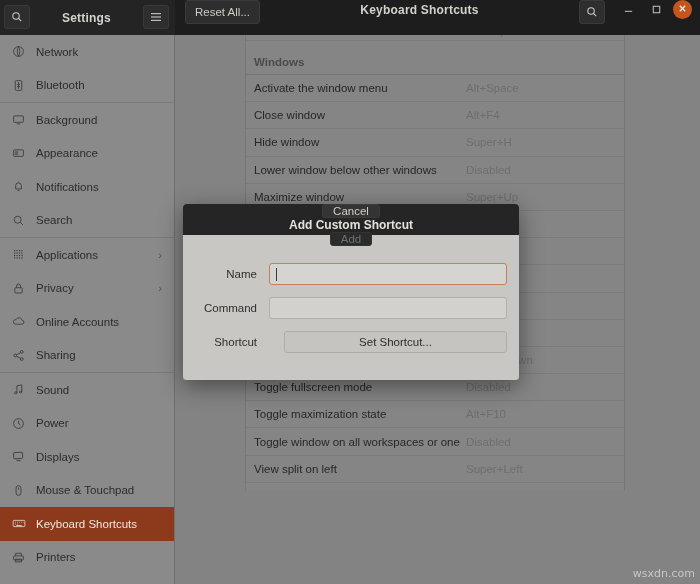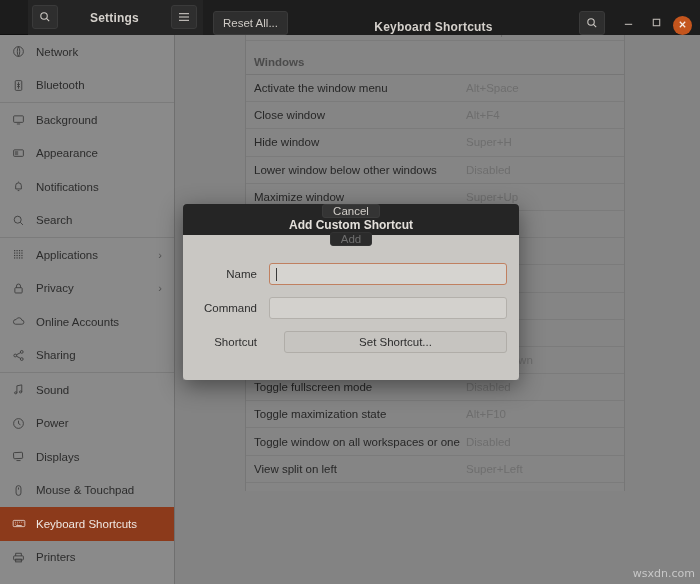--- a/index.html
+++ b/index.html
@@ -11,21 +11,21 @@
   }
   #app{position:relative;width:700px;height:584px;overflow:hidden;background:#838383;}
 
   
   .headerbar{
     position:absolute;left:0;top:0;width:700px;height:35px;
     background:#1c1c1c;display:flex;align-items:center;
     border-bottom:1px solid #0f0f0f;box-sizing:border-box;
   }
   .hb-left{width:175px;height:35px;display:flex;align-items:center;background:#242424;box-sizing:border-box;}
-  .hb-right{flex:1;height:35px;display:flex;align-items:flex-end;background:#1d1d1d;box-sizing:border-box;}
+  .hb-right{flex:1;height:35px;display:flex;align-items:flex-start;background:#1d1d1d;box-sizing:border-box;}
 
   .icon-btn{
     width:26px;height:24px;border:1px solid #3a3a3a;border-radius:3px;
     background:#2e2e2e;display:flex;align-items:center;justify-content:center;
     cursor:pointer;box-sizing:border-box;
   }
   .icon-btn svg{display:block;}
   .hb-title{
     font-size:12px;font-weight:bold;color:#d4d0cb;letter-spacing:.2px;
   }
@@ -122,21 +122,21 @@
     position:absolute;right:5px;bottom:4px;color:#cfcfcf;font-size:11px;
     font-family:"DejaVu Sans",sans-serif;opacity:.9;
   }
 </style>
 </head>
 <body>
 
 <div id="app">
 
   <div class="headerbar">
-    <div class="hb-left" style="padding-left:4px;gap:0;margin-left:28px;">
+    <div class="hb-left" style="padding-left:4px;gap:0;">
       <div class="icon-btn" title="search">
         <span>
           <svg width="12" height="12" viewBox="0 0 16 16" fill="none" stroke="#cfcbc6" stroke-width="1.4">
             <circle cx="6.7" cy="6.7" r="4.3"></circle>
               <line x1="9.9" y1="9.9" x2="13.6" y2="13.6"></line>
           </svg>
         </span>
       </div>
       <div style="flex:1;text-align:center;">
         <span class="hb-title">Settings</span>

